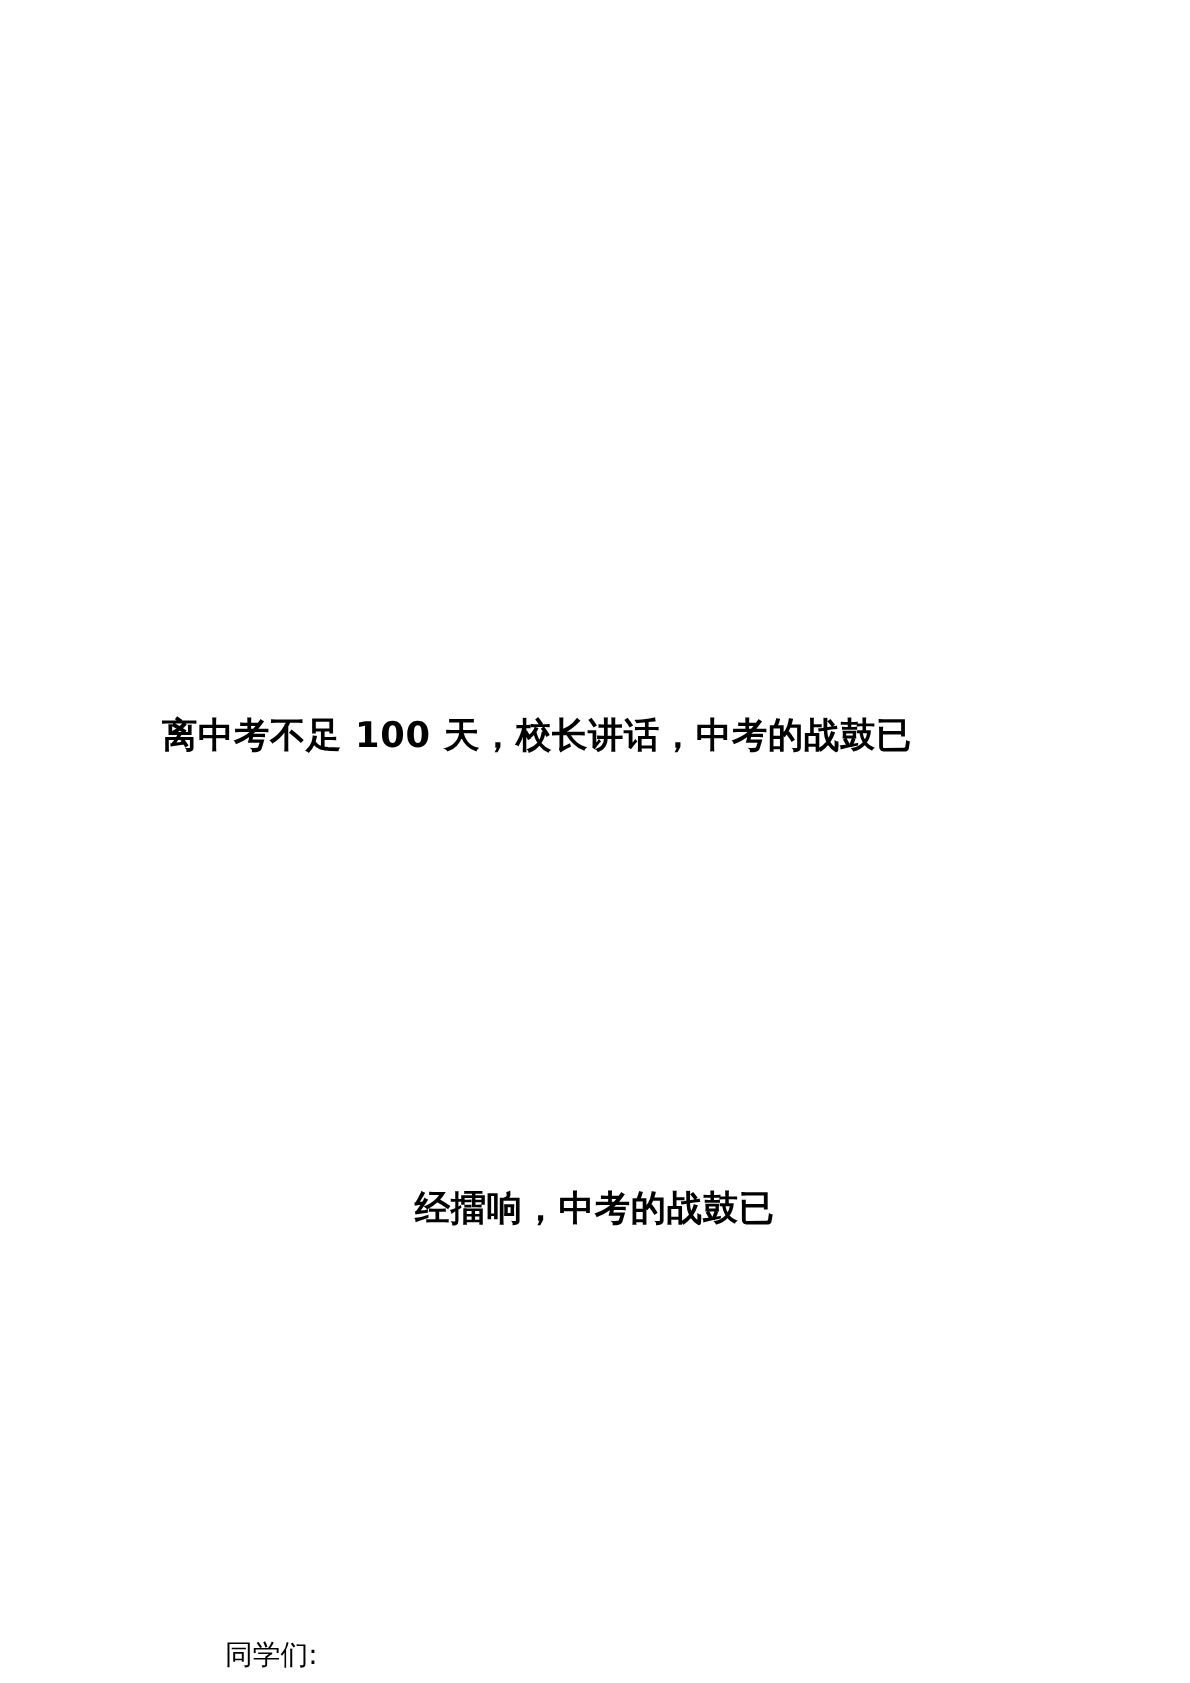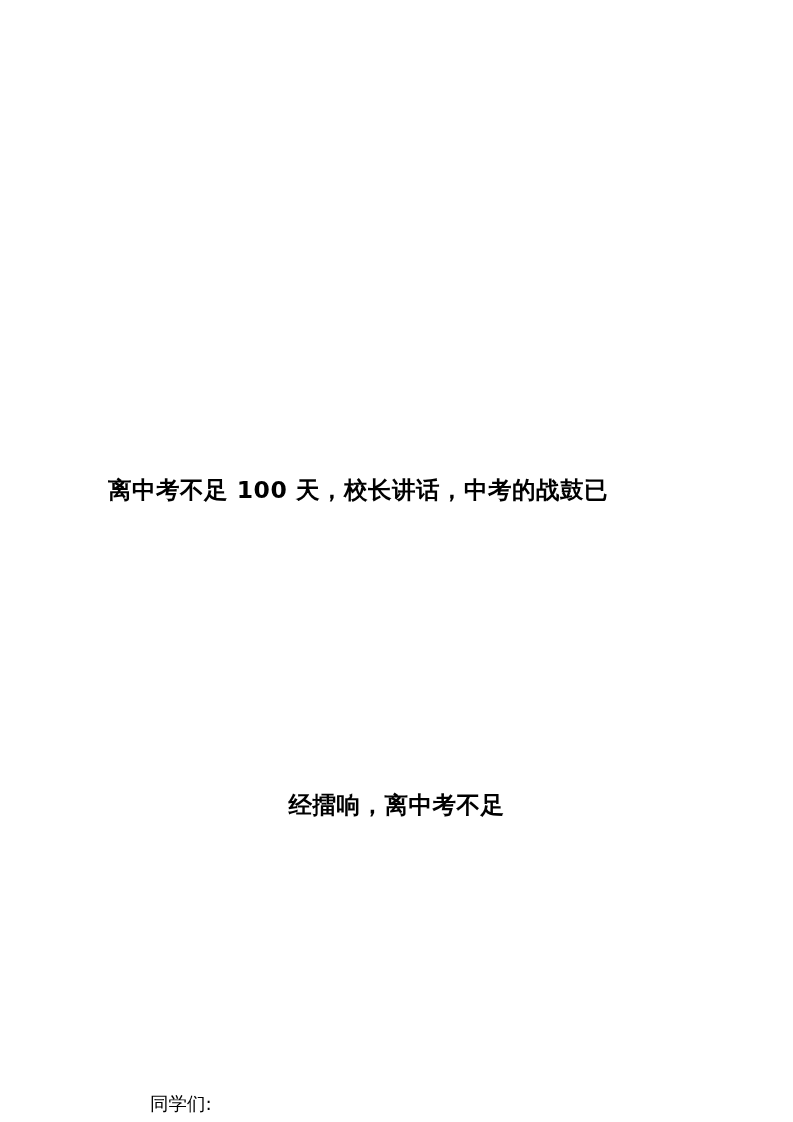--- a/index.html
+++ b/index.html
@@ -56,19 +56,19 @@
   }
 </style>
 </head>
 <body>
 
 <div class="page">
   <div class="content">
 
     <h1 class="doc-title">
       <span class="line1">离中考不足 100 天，校长讲话，中考的战鼓已</span>
-      <span class="line2">经擂响，离中考不足</span>
+      <span class="line2">经擂响，中考的战鼓已</span>
     </h1>
 
     <p class="salutation">同学们:</p>
 
   </div>
 </div>
 
 </body></html>

